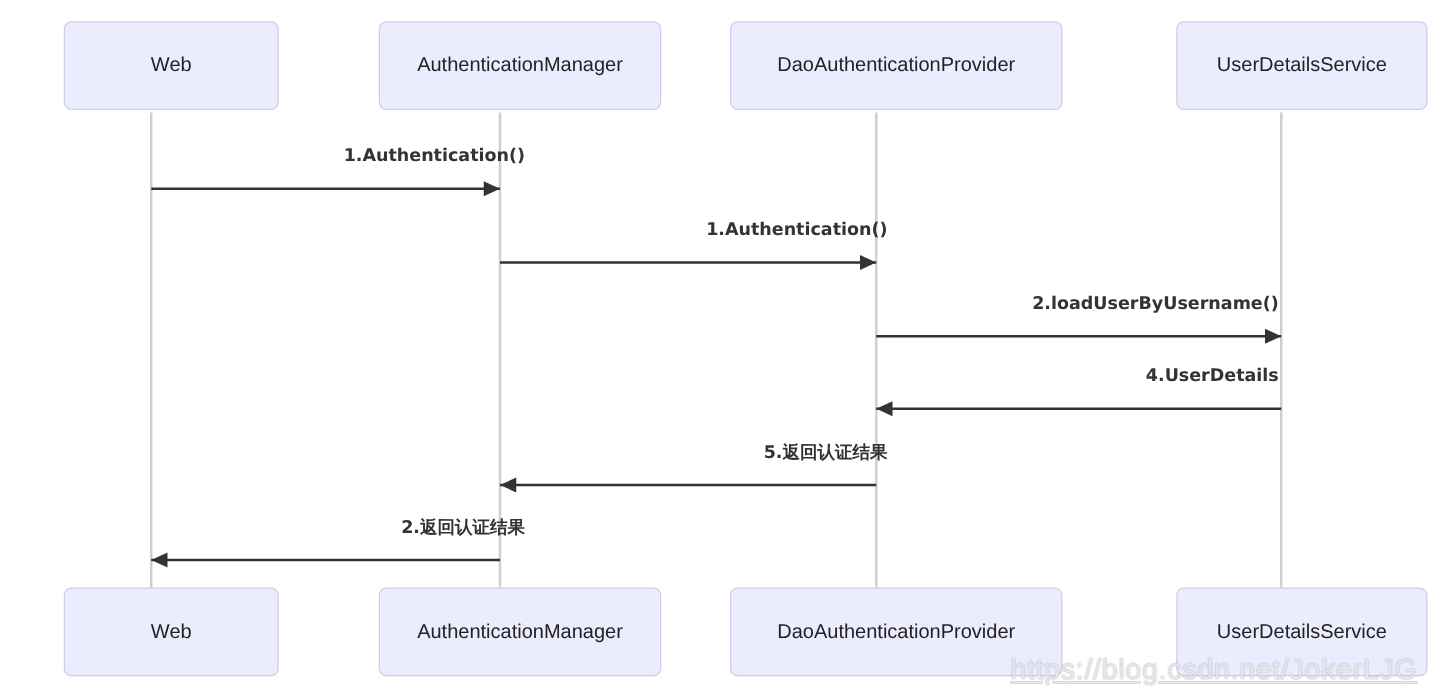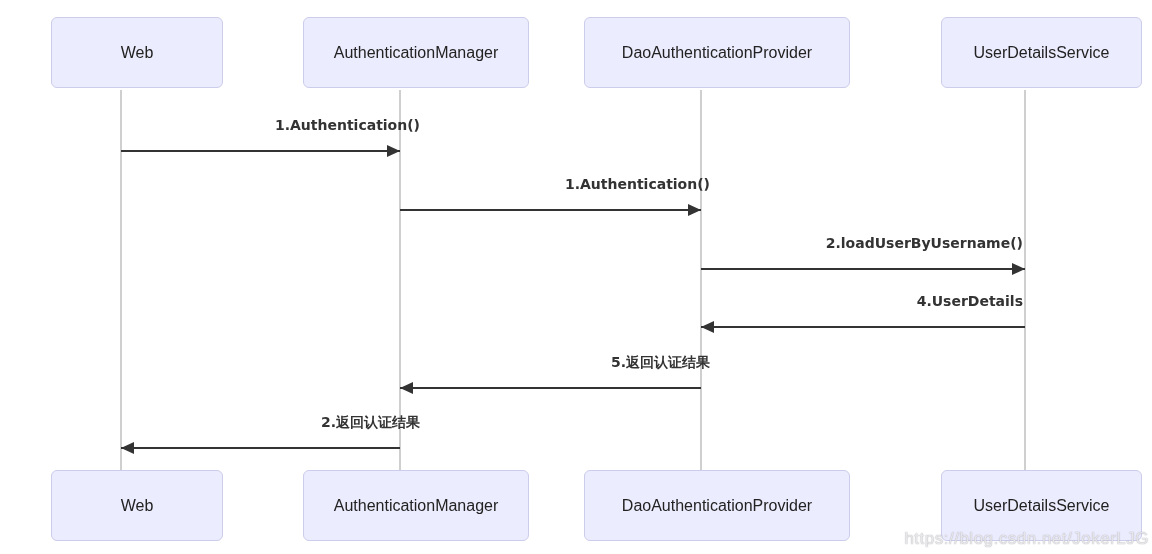--- a/index.html
+++ b/index.html
@@ -52,26 +52,27 @@
     border-bottom:6px solid transparent;
     border-left:13px solid var(--arrow);
   }
   .head-left{
     border-top:6px solid transparent;
     border-bottom:6px solid transparent;
     border-right:13px solid var(--arrow);
   }
   .watermark{
     position:absolute;
-    right:3px;bottom:5px;
-    font-size:17px;
+    right:18px;bottom:5px;
+    font-size:23px;
     color:rgba(255,255,255,0.72);
     text-shadow:0 0 1px rgba(150,150,160,0.75), 0 0 1px rgba(150,150,160,0.55);
     letter-spacing:0.5px;
     pointer-events:none;
+    text-decoration:underline;
   }
 </style>
 </head>
 <body>
 
 <div class="canvas">
 
   <div class="lifeline" style="left:120px"></div>
   <div class="lifeline" style="left:399px"></div>
   <div class="lifeline" style="left:700px"></div>

